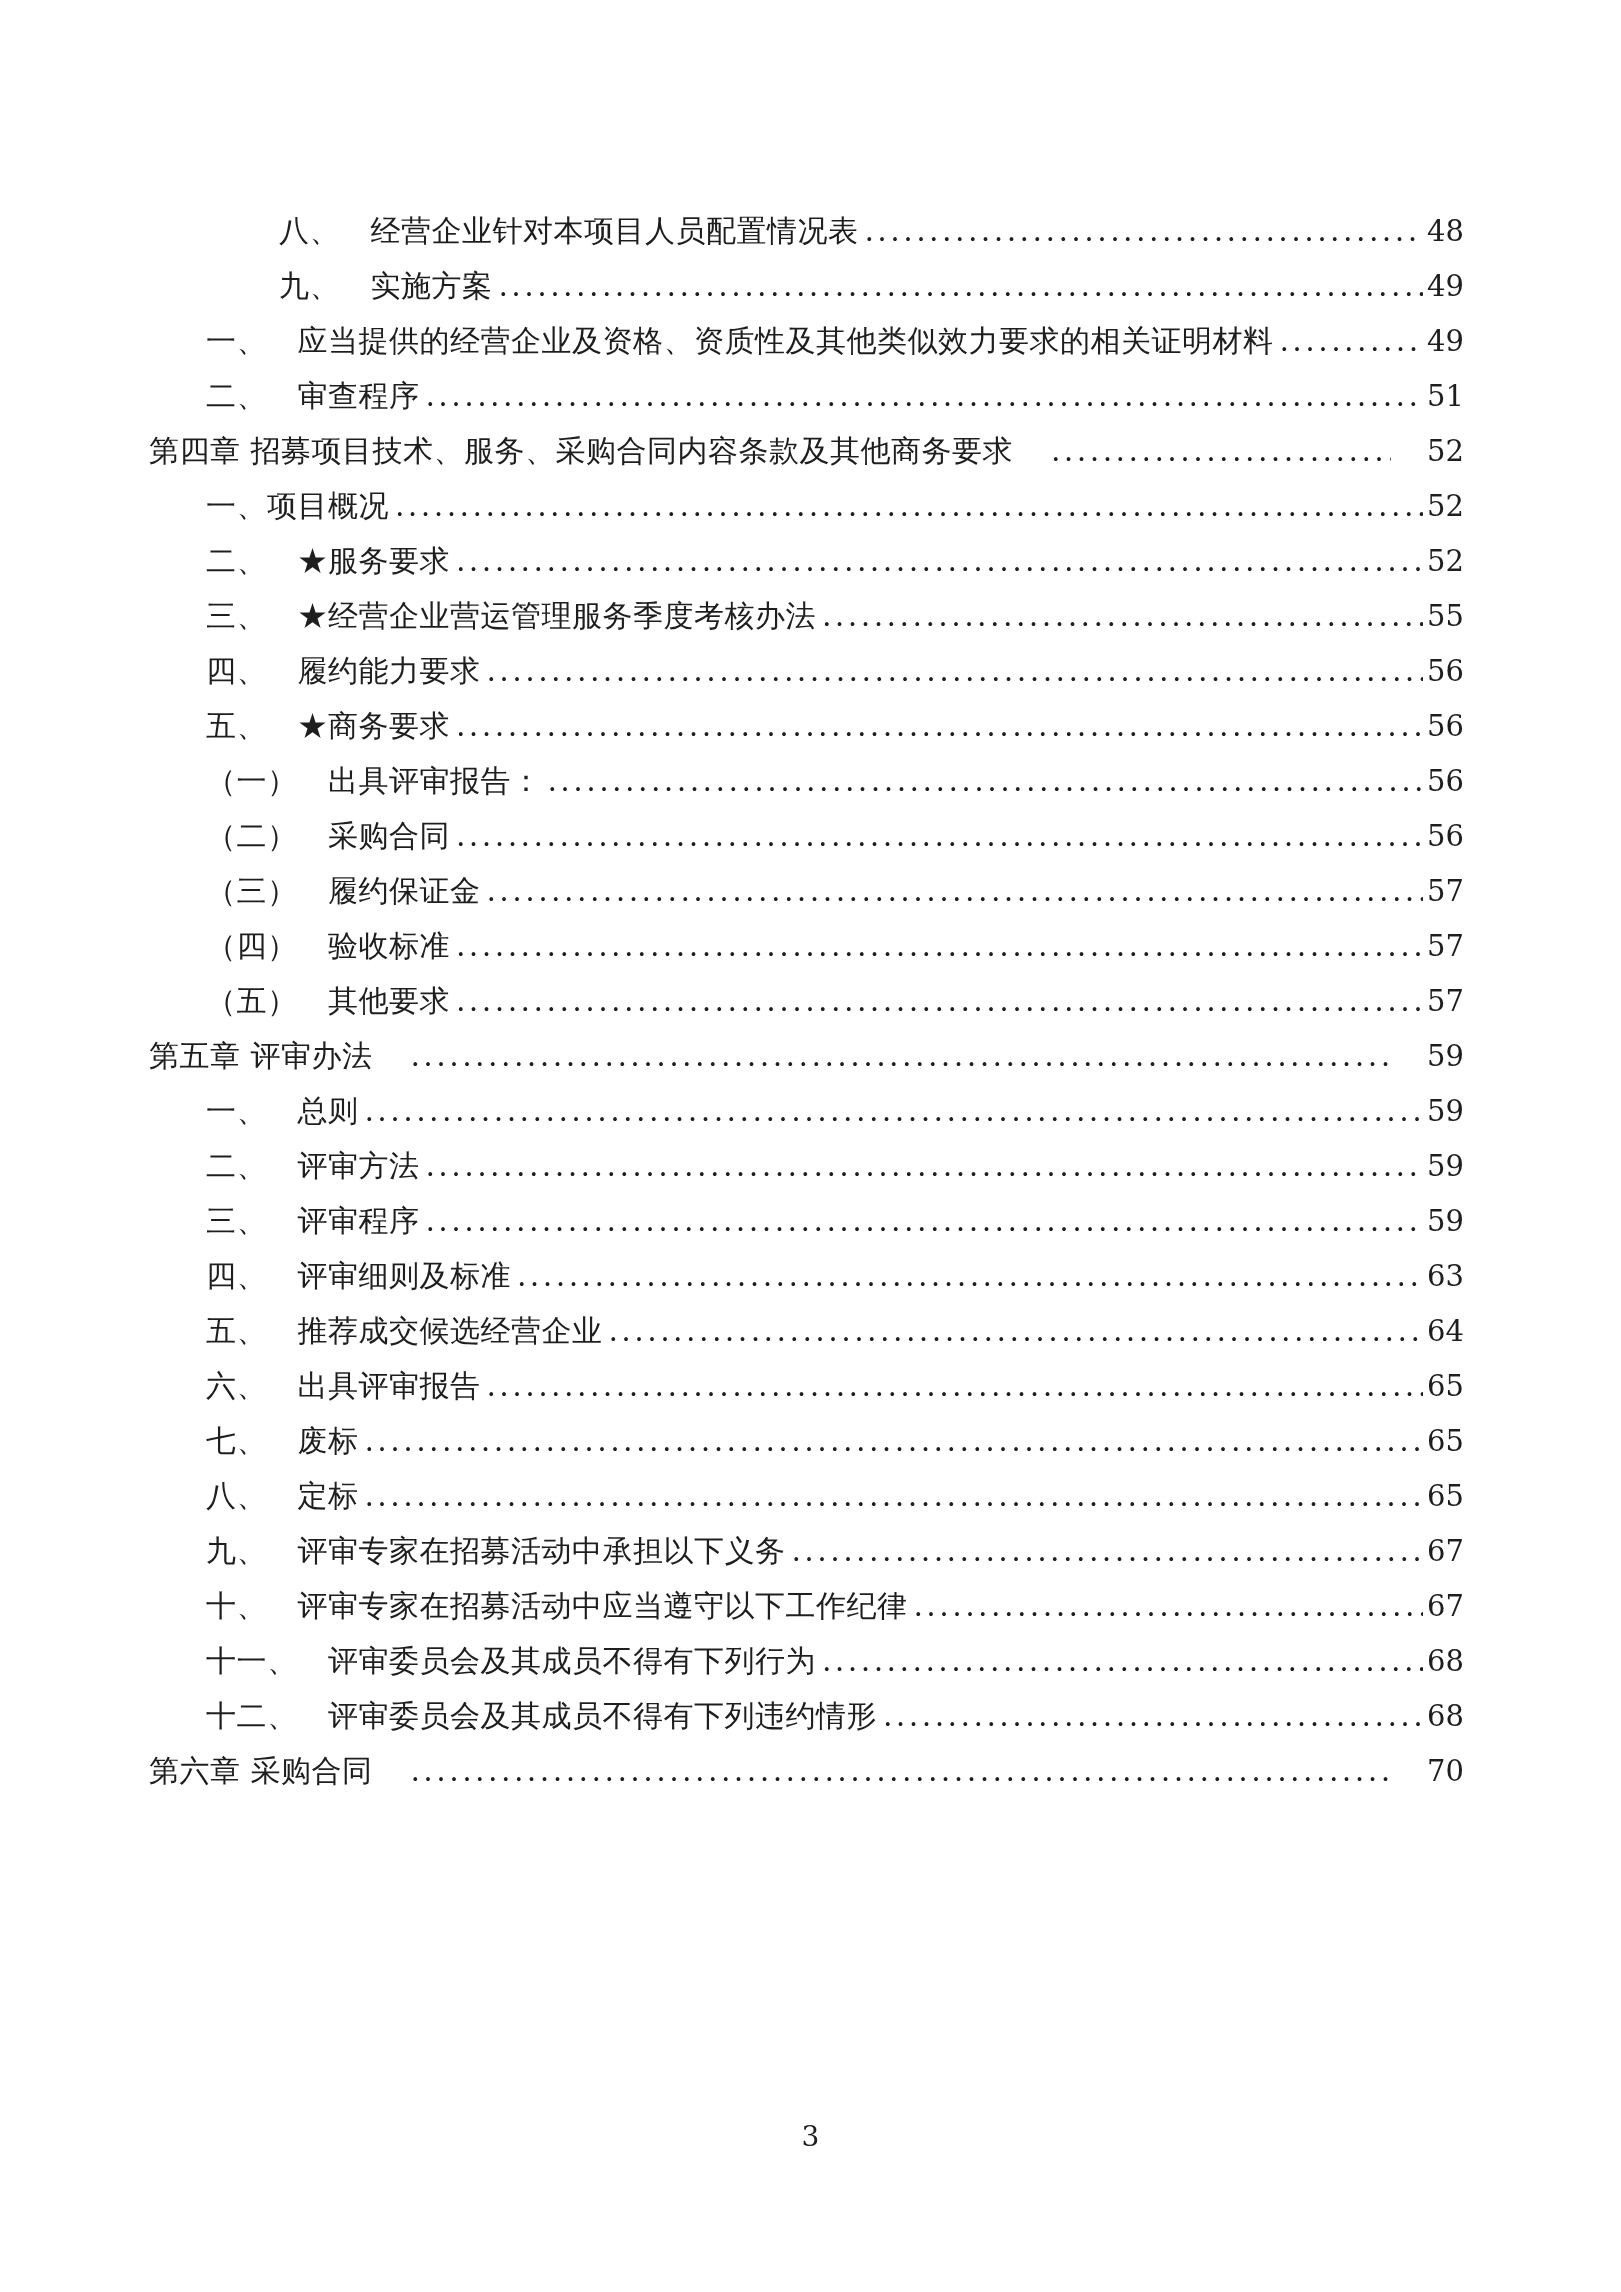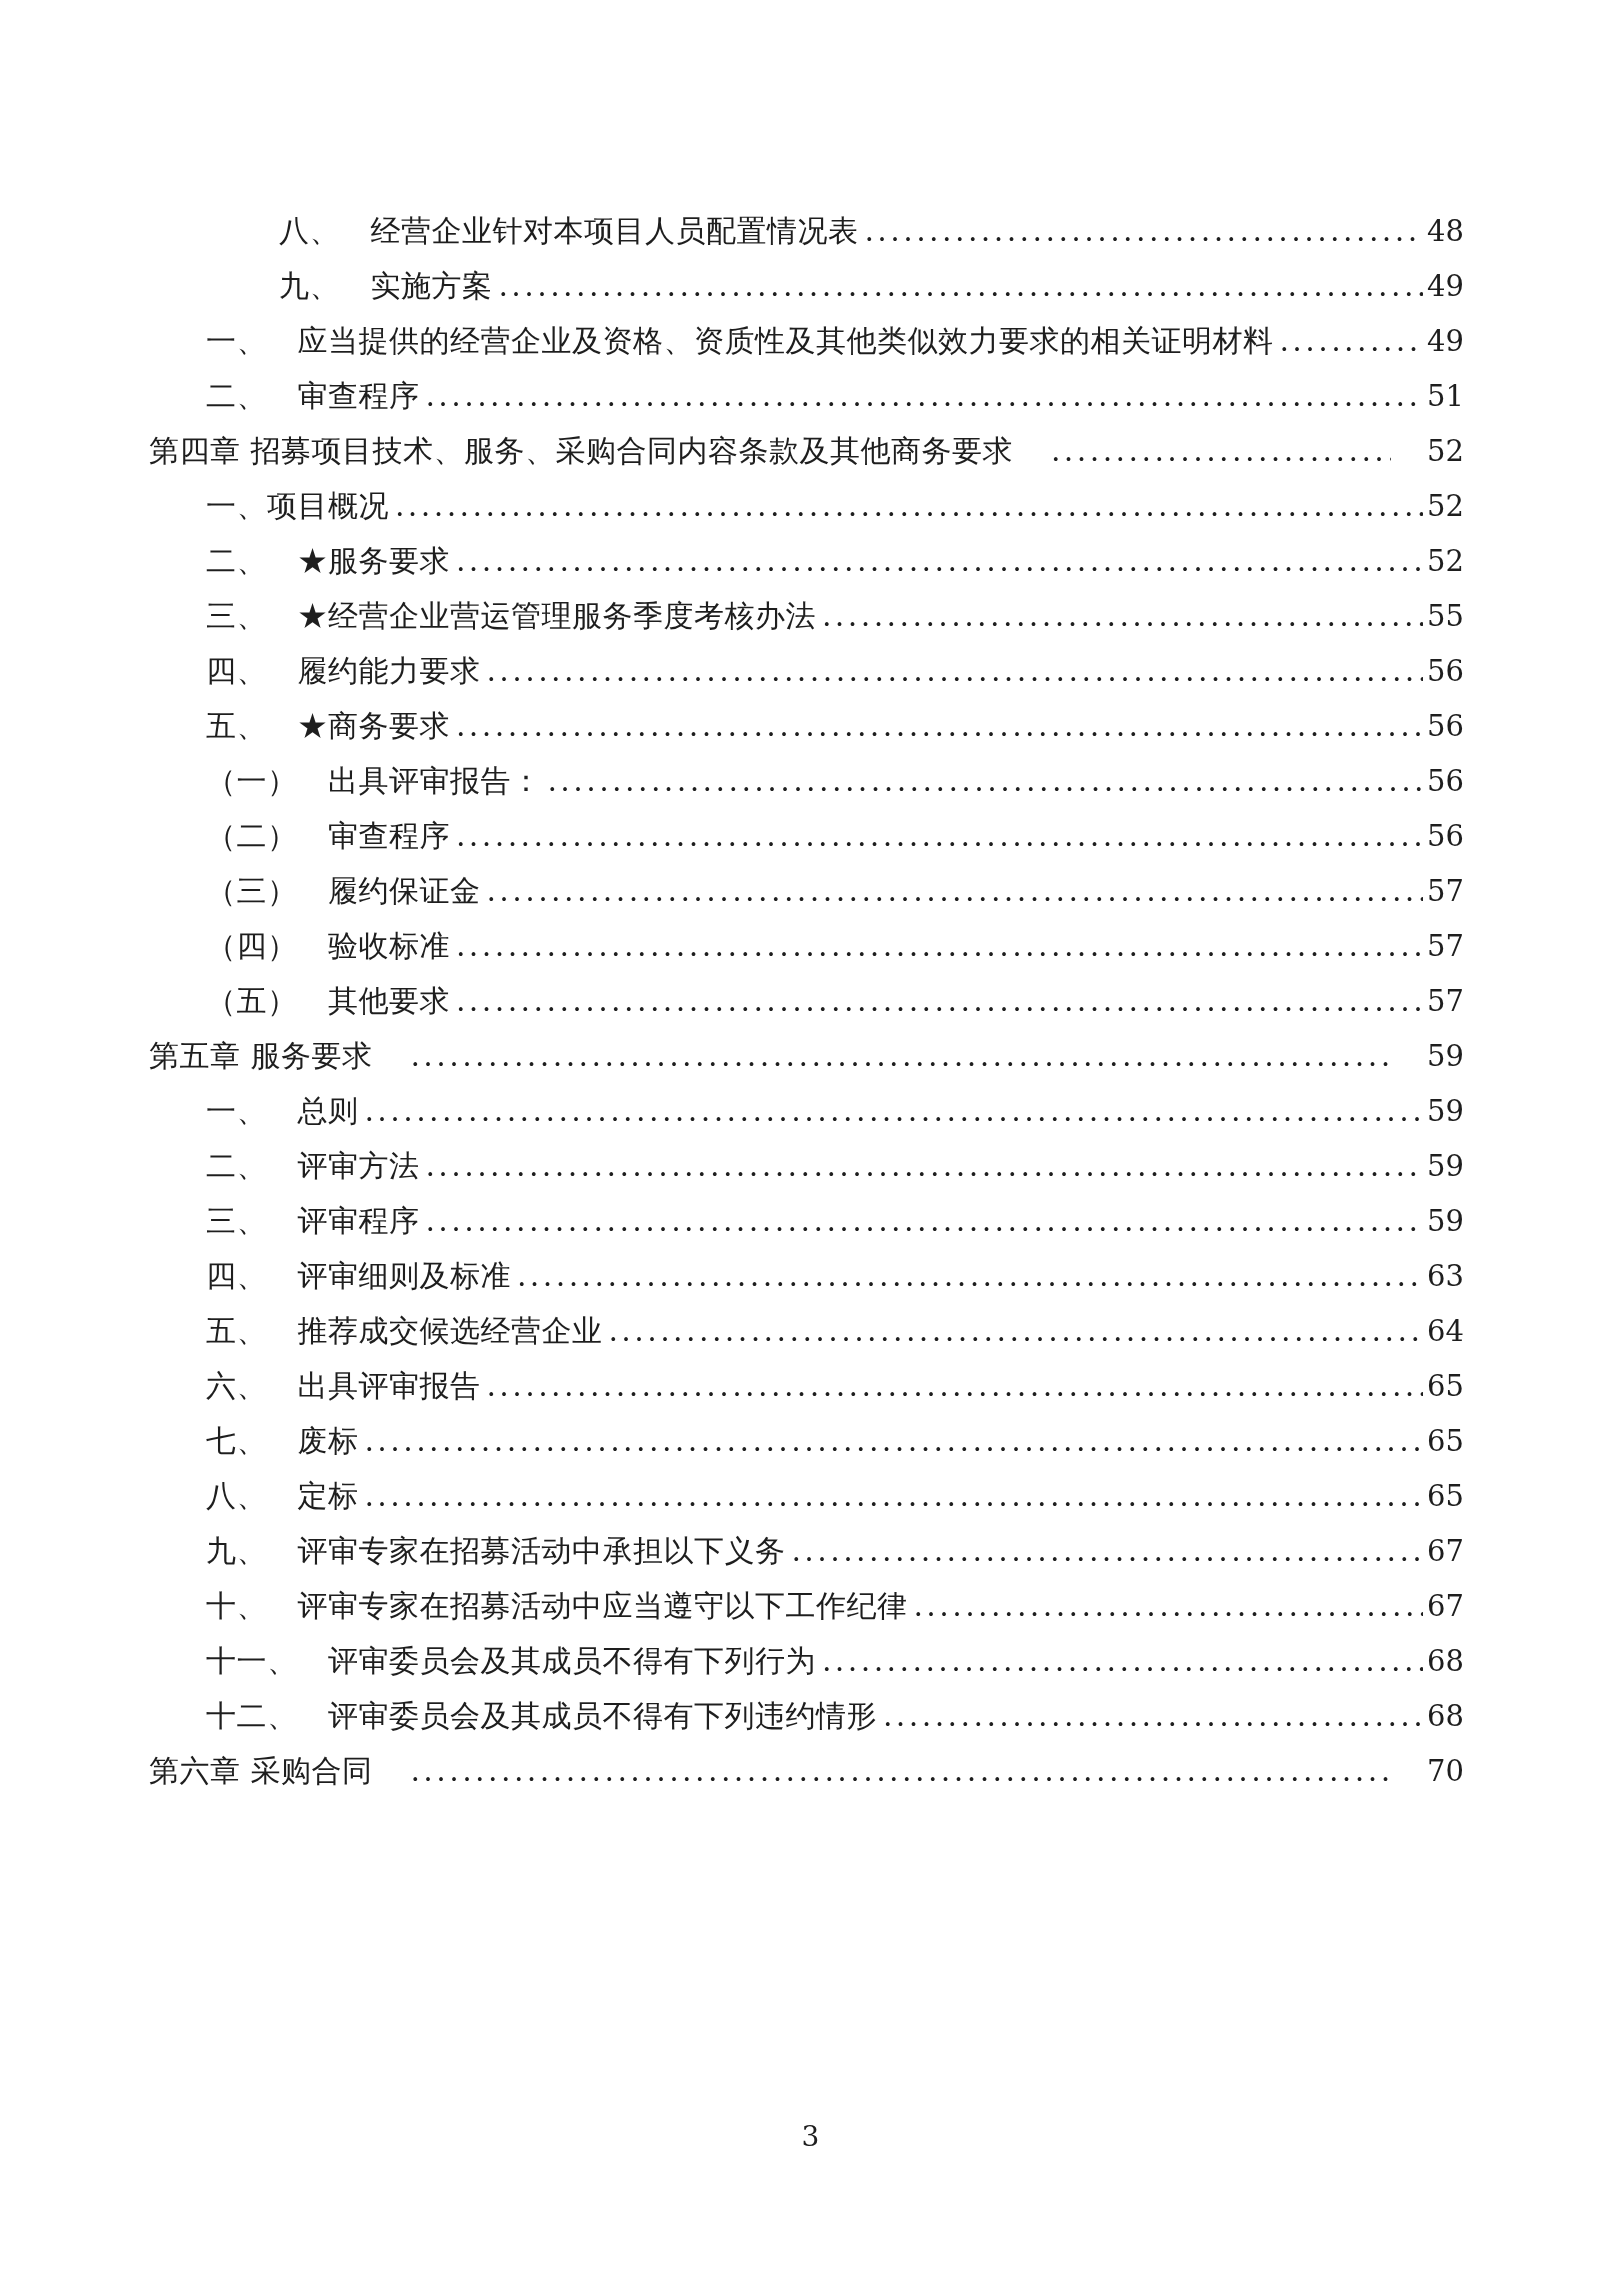--- a/index.html
+++ b/index.html
@@ -120,41 +120,41 @@
         <span class="entry-text">五、　★商务要求</span>
         <span class="dot-leader">................................................................................................................................................................</span>
         <span class="page-num">56</span>
       </div>
       <div class="toc-row item">
         <span class="entry-text">（一）　出具评审报告：</span>
         <span class="dot-leader">................................................................................................................................................................</span>
         <span class="page-num">56</span>
       </div>
       <div class="toc-row item">
-        <span class="entry-text">（二）　审查程序</span>
+        <span class="entry-text">（二）　采购合同</span>
         <span class="dot-leader">................................................................................................................................................................</span>
         <span class="page-num">56</span>
       </div>
       <div class="toc-row item">
         <span class="entry-text">（三）　履约保证金</span>
         <span class="dot-leader">................................................................................................................................................................</span>
         <span class="page-num">57</span>
       </div>
       <div class="toc-row item">
         <span class="entry-text">（四）　验收标准</span>
         <span class="dot-leader">................................................................................................................................................................</span>
         <span class="page-num">57</span>
       </div>
       <div class="toc-row item">
         <span class="entry-text">（五）　其他要求</span>
         <span class="dot-leader">................................................................................................................................................................</span>
         <span class="page-num">57</span>
       </div>
       <div class="toc-row chapter">
-        <span class="entry-text">第五章 服务要求</span>
+        <span class="entry-text">第五章 评审办法</span>
         <span class="dot-leader">................................................................................................................................................................</span>
         <span class="page-num">59</span>
       </div>
       <div class="toc-row item">
         <span class="entry-text">一、　总则</span>
         <span class="dot-leader">................................................................................................................................................................</span>
         <span class="page-num">59</span>
       </div>
       <div class="toc-row item">
         <span class="entry-text">二、　评审方法</span>

